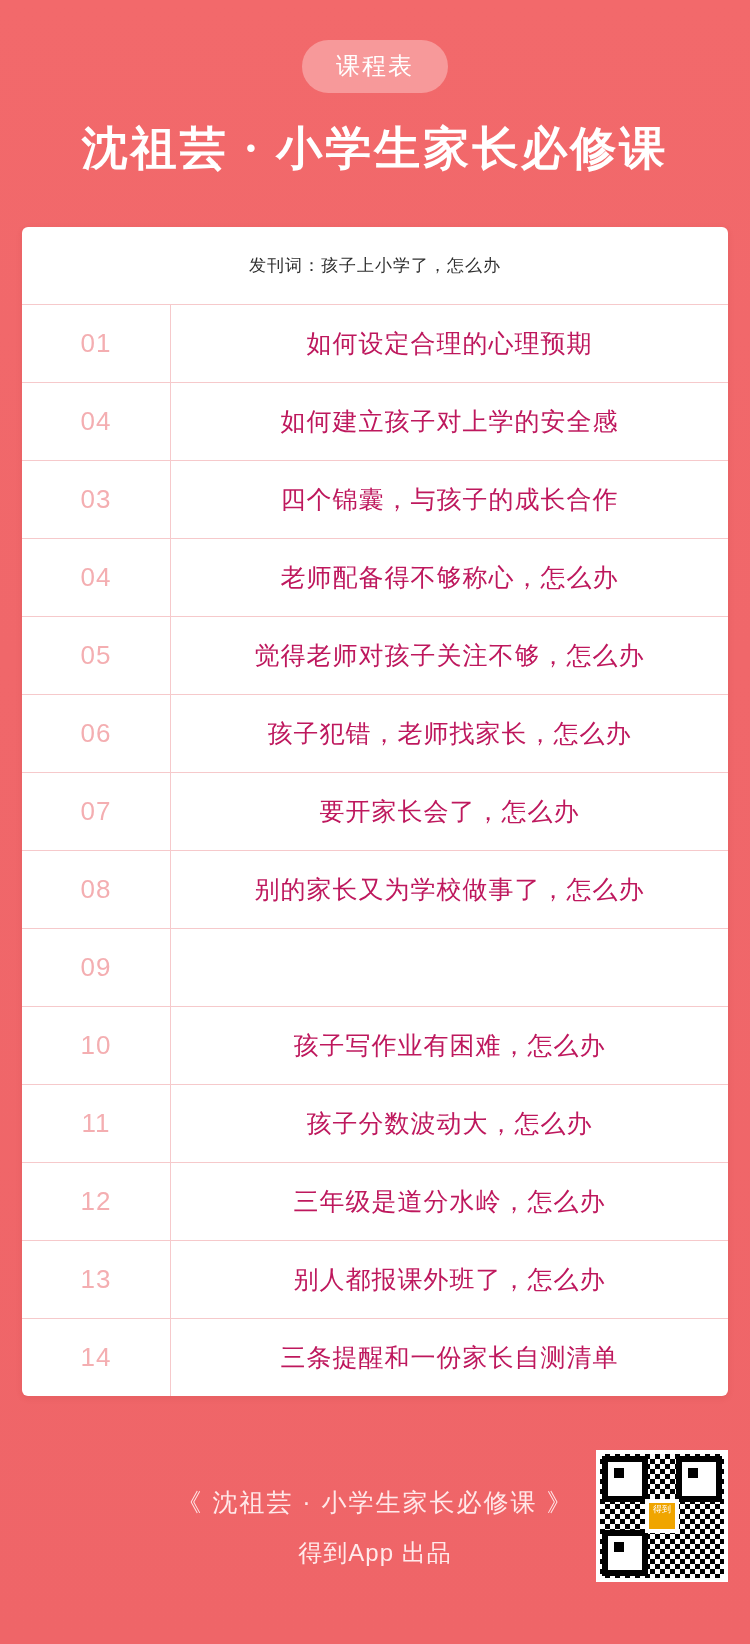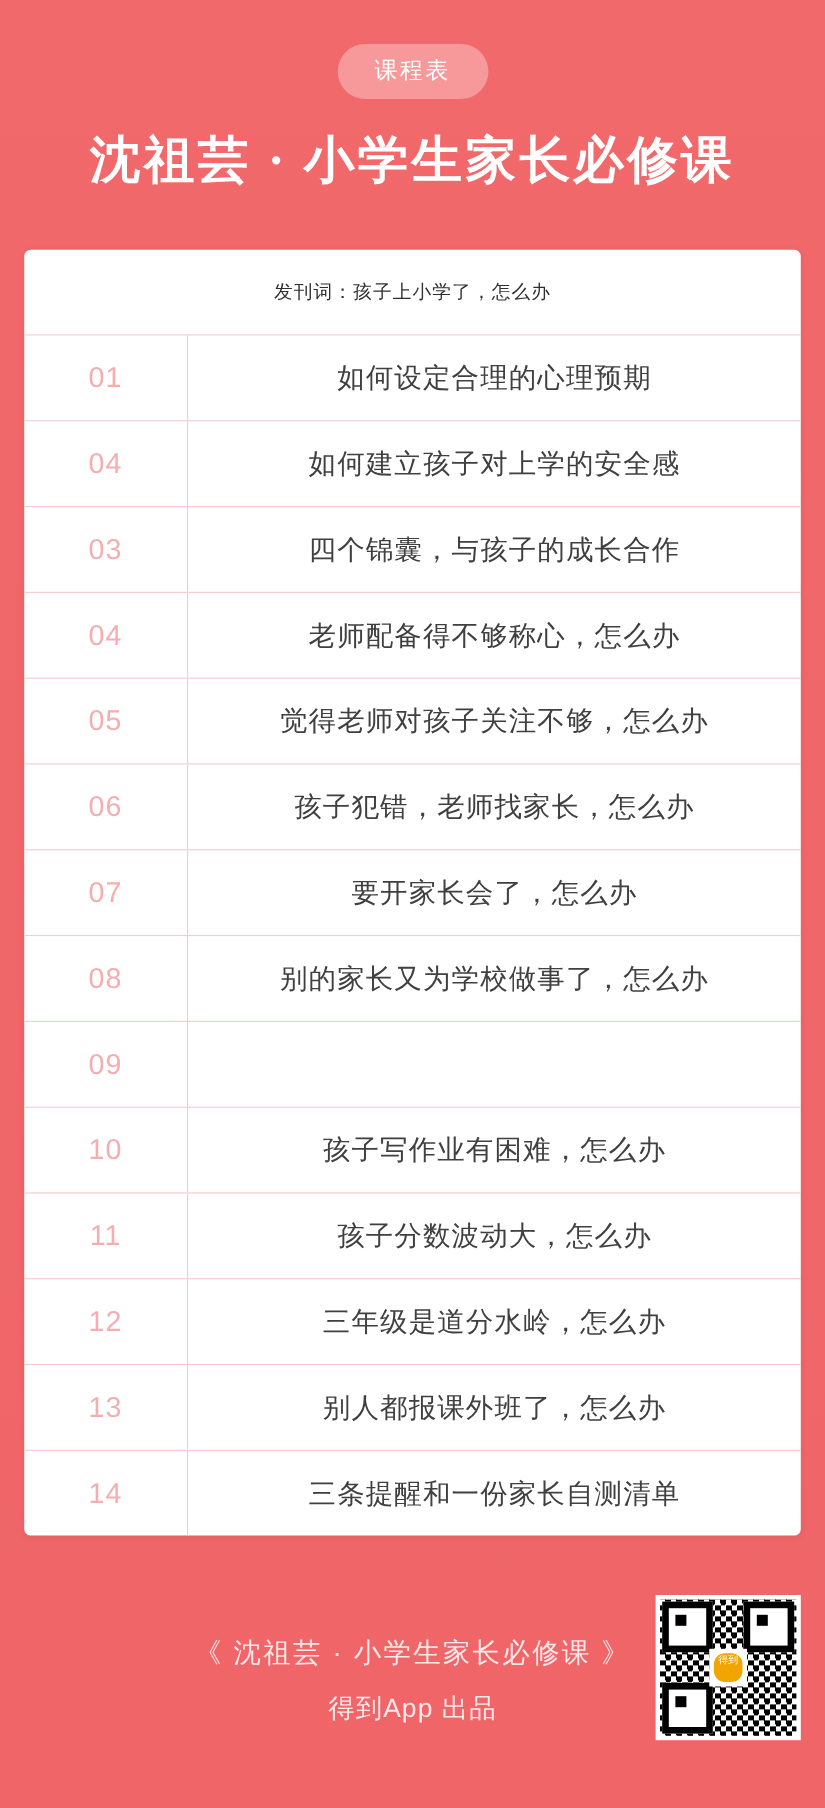--- a/index.html
+++ b/index.html
@@ -24,21 +24,21 @@
 
   
   .header {
     padding-top: 40px;
     text-align: center;
   }
   .badge {
     display: inline-block;
     background: #f7999a;
     color: #ffffff;
-    font-size: 21px;
+    font-size: 24px;
     letter-spacing: 2px;
     padding: 14px 34px 15px 34px;
     border-radius: 30px;
     line-height: 1;
   }
   .title {
     margin-top: 28px;
     color: #ffffff;
     font-size: 46px;
     font-weight: bold;
@@ -86,21 +86,21 @@
     color: #f4aeb1;
     font-size: 26px;
     letter-spacing: 1px;
     border-right: 1px solid #f6c9cb;
   }
   .row .txt {
     flex: 1;
     display: flex;
     align-items: center;
     justify-content: center;
-    color: #404040;
+    color: #be185d;
     font-size: 25px;
     letter-spacing: 1px;
     padding: 0 16px;
     box-sizing: border-box;
   }
 
   
   .footer {
     position: absolute;
     left: 0;
@@ -180,21 +180,20 @@
   .qr-logo span {
     display: block;
     width: 26px;
     height: 26px;
     background: #f0a500;
     color: #fff;
     font-size: 9px;
     line-height: 13px;
     text-align: center;
     letter-spacing: 0;
-    border-radius: 10px;
   }
 </style>
 </head>
 <body>
 
 <div class="page">
 
   <div class="header">
     <div class="badge">课程表</div>
     <div class="title">沈祖芸 · 小学生家长必修课</div>

